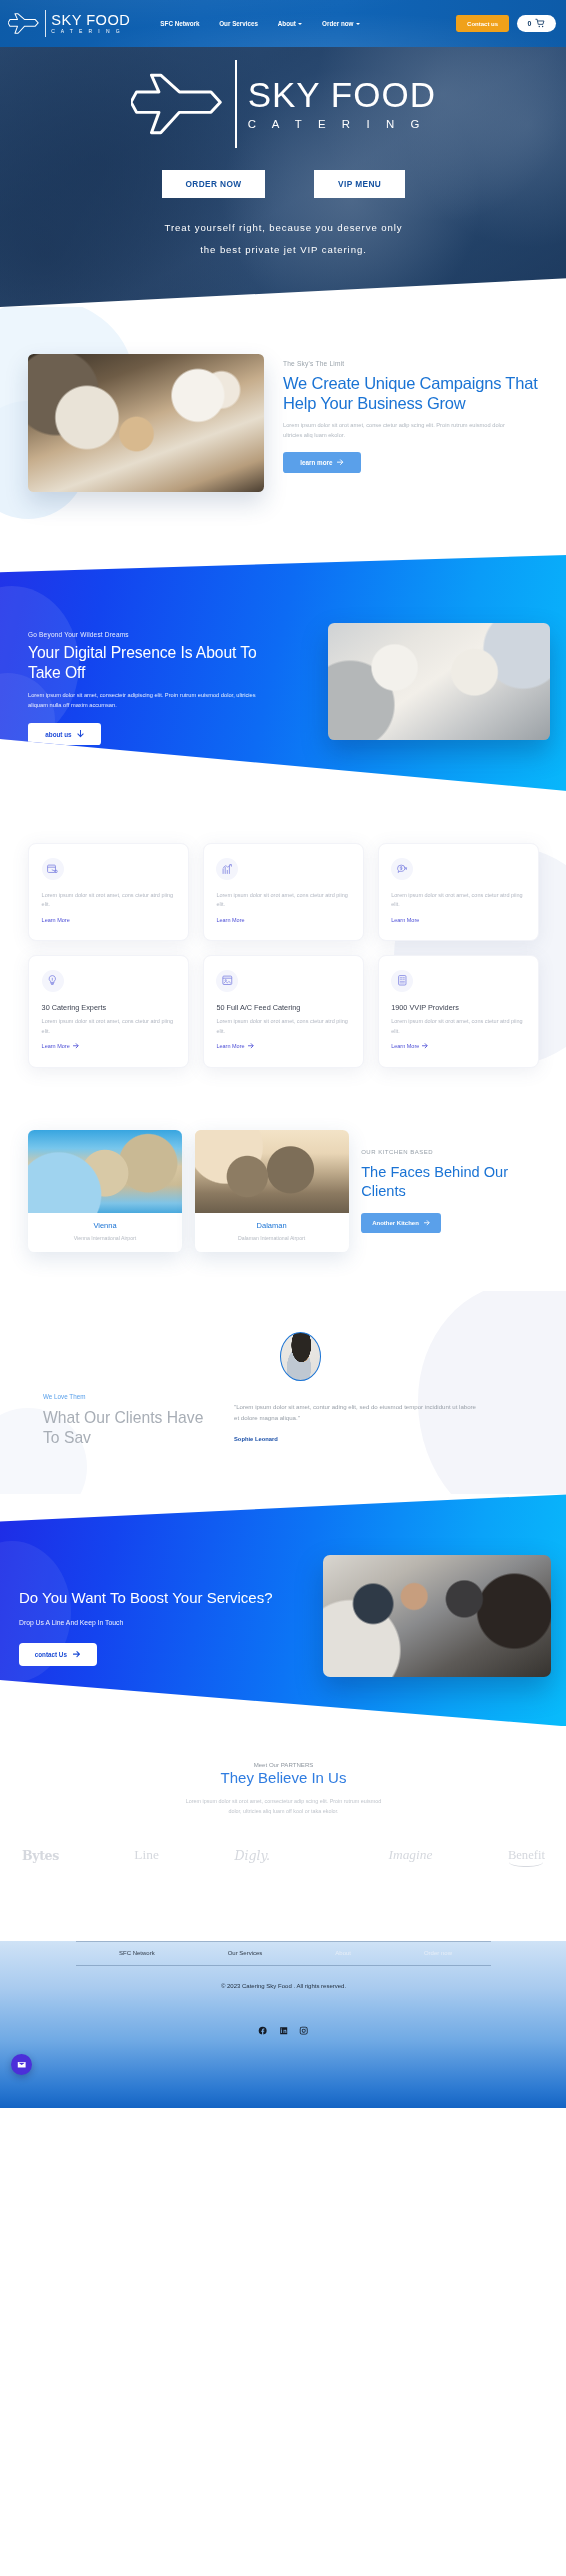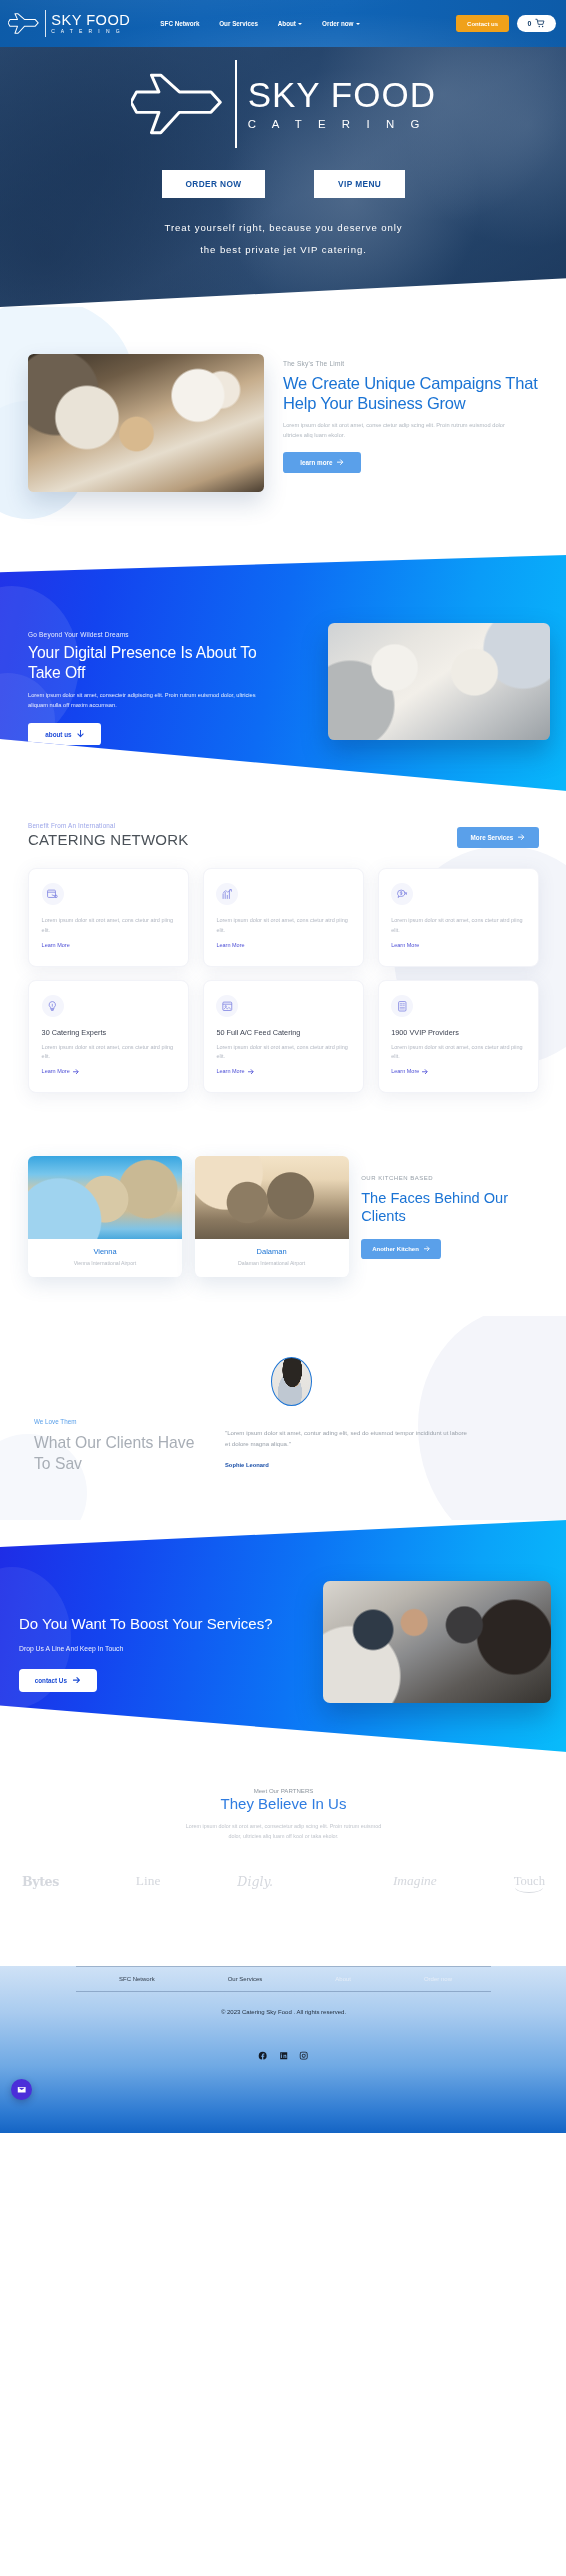--- a/index.html
+++ b/index.html
@@ -200,21 +200,21 @@
   .kit-copy{padding-top:19px;flex:1;}
   .eyebrow-kitchen{color:#97a0a9;font-size:6px;letter-spacing:0.5px;}
   .h2-kitchen{color:#1a73d4;font-size:14.6px;line-height:1.28;font-weight:400;margin-top:7.9px;}
   .btn-kitchen{
     display:inline-flex;align-items:center;gap:4.7px;background:#5aa0ea;color:#fff;
     font-size:6px;font-weight:700;padding:7px 11px;border:none;border-radius:3.1px;
     margin-top:12.6px;cursor:pointer;
   }
 
   
-  .sec-testi{position:relative;padding:41px 8px 46px;background:#fff;overflow:hidden;}
+  .sec-testi{position:relative;padding:41px 17px 46px;background:#fff;overflow:hidden;}
   .testi-blob{position:absolute;right:-71px;top:-7.9px;width:220px;height:252px;border-radius:48% 52% 45% 55%;background:#f4f5fa;}
   .testi-blob2{position:absolute;left:-31.5px;bottom:-31.5px;width:118px;height:118px;border-radius:50%;background:#f6f8fc;}
   .testi-row{position:relative;z-index:2;display:flex;gap:22px;padding:0 26px;}
   .testi-left{width:169px;flex:none;padding-top:61px;}
   .eyebrow-tb{color:#5aa0ea;font-size:6.3px;}
   .h2-gray{color:#a8aeb6;font-size:15.7px;line-height:1.3;font-weight:400;margin-top:7.9px;}
   .testi-right{flex:1;}
   .avatar{
     width:41px;height:49px;border-radius:50%;border:1.3px solid #1a73d4;margin:0 auto 0 46px;
     background:
@@ -389,32 +389,20 @@
       <svg width="7" height="7.9" viewBox="0 0 10 12">
           <path d="M5 0v9M1 6l4 4 4-4" fill="none" stroke="#1f4bd8" stroke-width="1.6" stroke-linecap="round" stroke-linejoin="round"></path>
         </svg>
     </button>
   </div>
   <div class="dig-photo"></div>
 </section>
 
 <section class="sec-network">
   <div class="net-blob"></div>
-  <div class="net-head">
-    <div>
-      <div class="eyebrow-violet">Benefit From An International</div>
-      <h2 class="h2-dark">CATERING NETWORK</h2>
-    </div>
-    <button class="btn-services">
-      <span>More Services</span>
-      <svg width="7" height="6.3" viewBox="0 0 12 10">
-          <path d="M0 5h9M6 1l4 4-4 4" fill="none" stroke="#fff" stroke-width="1.6" stroke-linecap="round" stroke-linejoin="round"></path>
-        </svg>
-    </button>
-  </div>
 
   <div class="cards">
 
     <div class="card">
       <div class="card-ico">
         <svg width="12.6" height="12.6" viewBox="0 0 24 24">
             <rect x="3" y="4" width="15" height="14" rx="2" fill="none" stroke="#7a7fe0" stroke-width="1.5"></rect>
             <path d="M3 8h15" stroke="#7a7fe0" stroke-width="1.5"></path>
             <circle cx="19" cy="16" r="2.4" fill="none" stroke="#7a7fe0" stroke-width="1.5"></circle>
             <path d="M11 13l6 2" stroke="#7a7fe0" stroke-width="1.5"></path>
@@ -575,21 +563,21 @@
 
 <section class="sec-partners">
   <div class="eyebrow-center">Meet Our PARTNERS</div>
   <h2 class="h2-partners">They Believe In Us</h2>
   <p class="partners-txt">Lorem ipsum dolor sit orot amet, consectetur adip scing elit. Proin rutrum euismod dolor, ultricies aliq luam off kool or taka ekolor.</p>
   <div class="logos">
     <span class="logo logo-1">Bytes</span>
     <span class="logo logo-2">Line</span>
     <span class="logo logo-3">Digly.</span>
     <span class="logo logo-4">Imagine</span>
-    <span class="logo logo-5">Touch</span>
+    <span class="logo logo-5">Benefit</span>
   </div>
 </section>
 
 <footer class="footer">
   <div class="footer-inner">
     <div class="f-rule"></div>
     <div class="f-links">
       <a class="f-link" href="#">SFC Network</a>
       <a class="f-link" href="#">Our Services</a>
       <a class="f-link faded" href="#">About</a>

